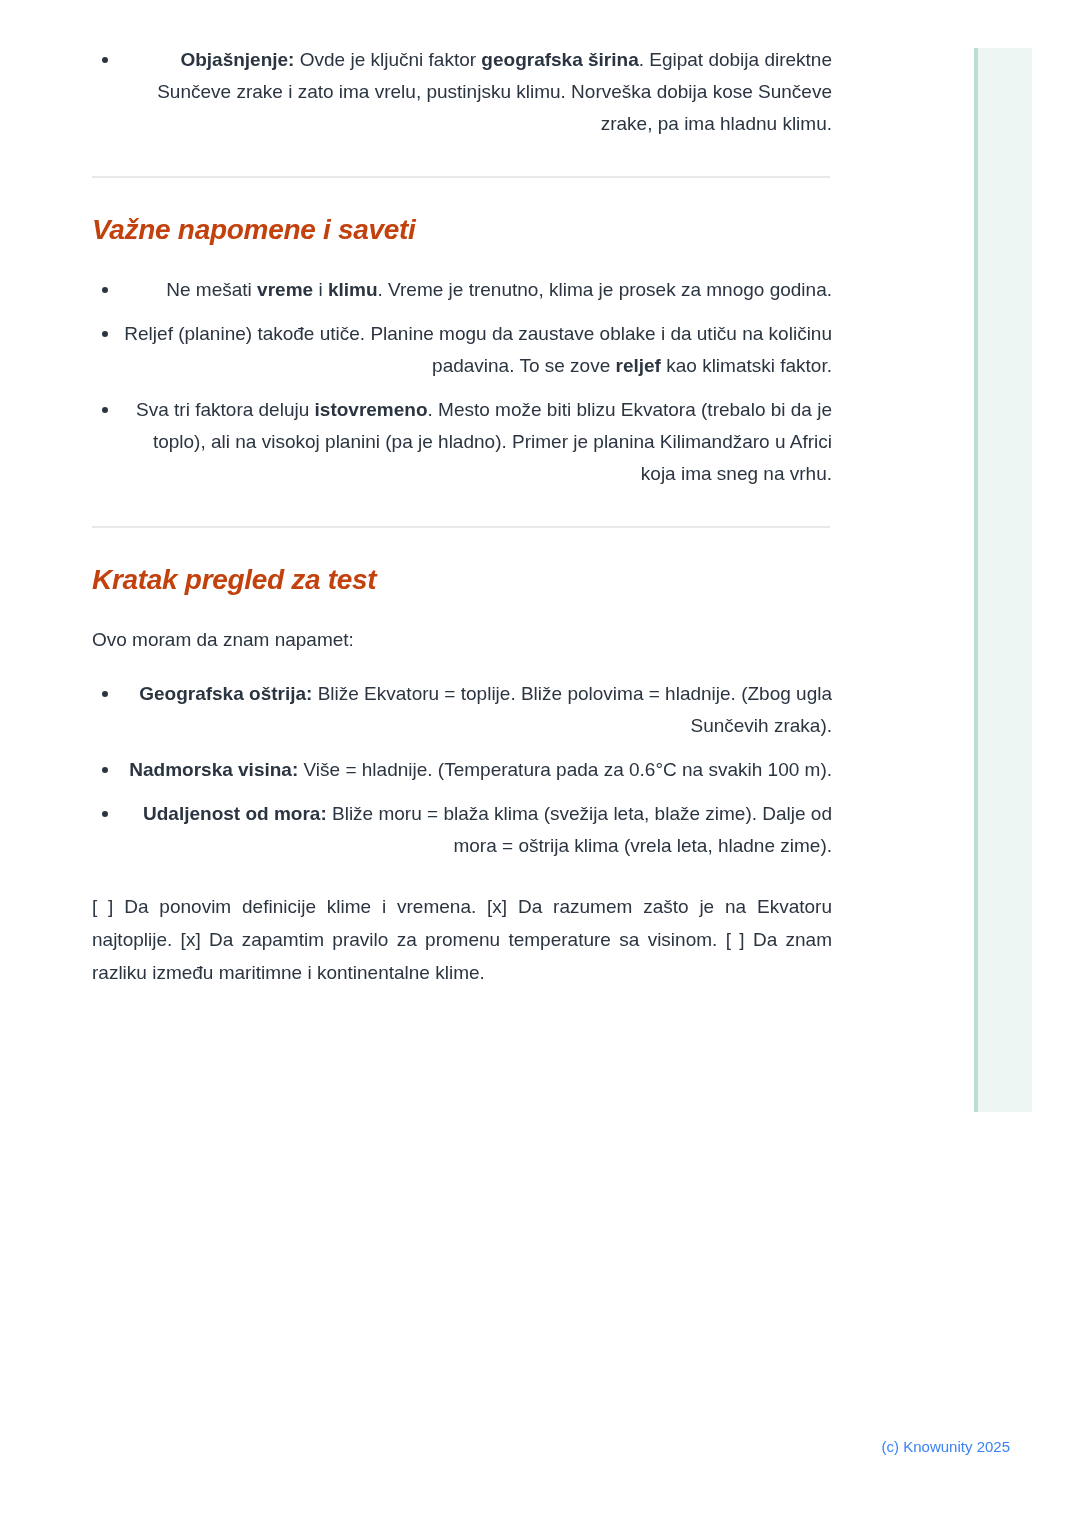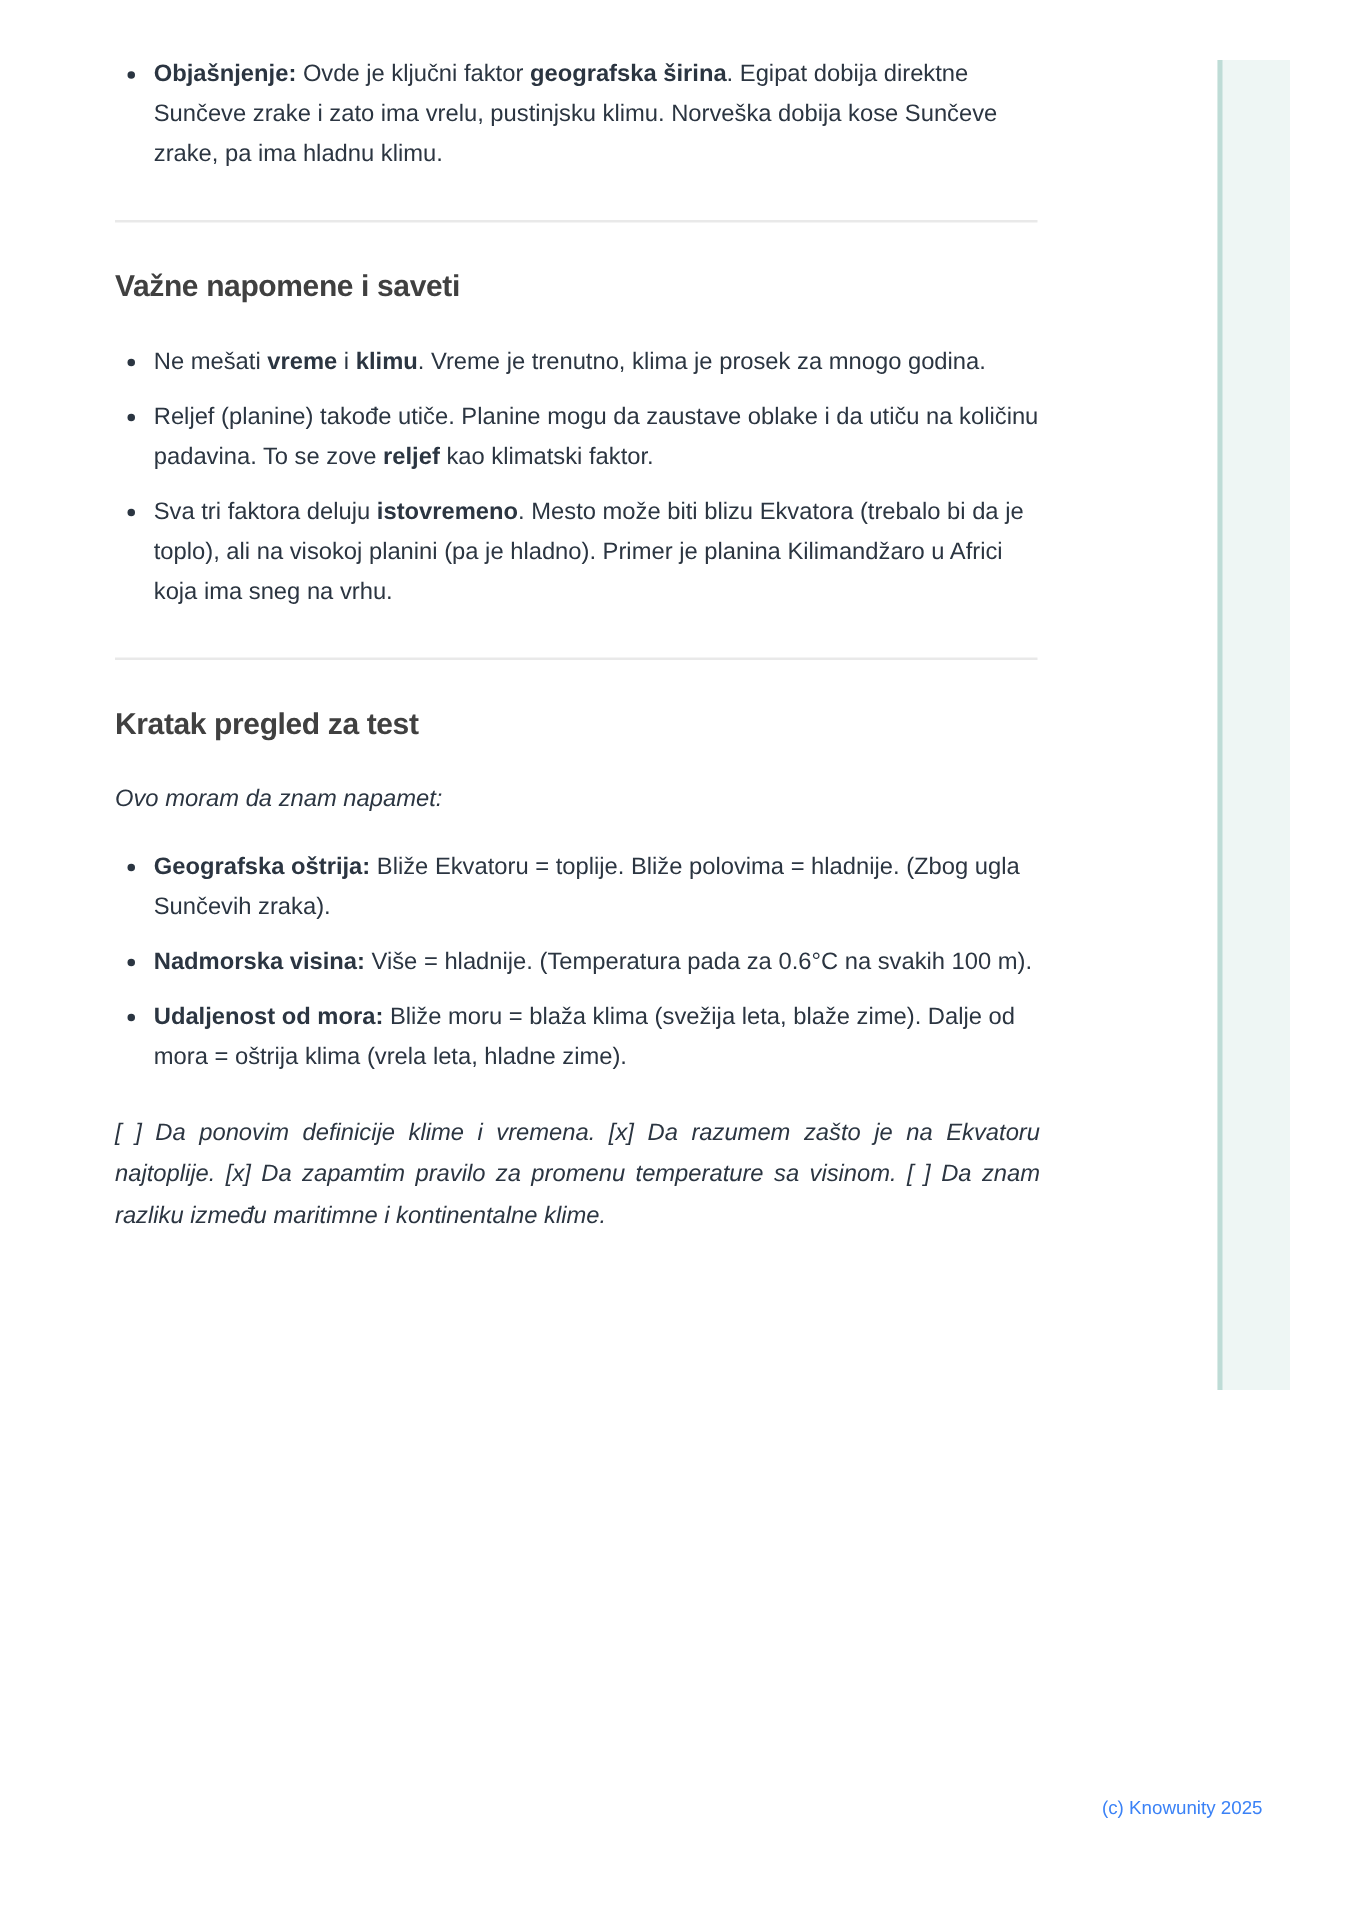--- a/index.html
+++ b/index.html
@@ -19,49 +19,50 @@
     background: #eef6f4;
     border-left: 4px solid #bedcd6;
   }
   .content {
     position: absolute;
     left: 92px; top: 44px;
     width: 740px;
     font-size: 19px;
     line-height: 32px;
   }
-  ul.bullets { list-style: none; margin: 0; padding: 0; }
+  ul.bullets { list-style: none; margin: 0; padding: 0; text-align: right; }
   ul.bullets li {
     position: relative;
     padding-left: 31px;
     margin-bottom: 12px;
   }
   ul.bullets li::before {
     content: "";
     position: absolute;
     left: 10px; top: 13px;
     width: 6px; height: 6px;
     border-radius: 50%;
     background: #2b3541;
   }
   hr.divider {
     border: none;
     border-top: 2px solid #e9e9e9;
     margin: 36px 0 0 0;
     width: 738px;
   }
   h2.section-title {
-    font-size: 24px;
+    font-size: 28px;
     line-height: 36px;
     font-weight: 700;
-    color: #404040;
+    color: #c2410c;
     letter-spacing: -0.3px;
     margin: 34px 0 26px 0;
+    font-style: italic;
   }
-  p.para { margin: 0 0 22px 0; font-style: italic; }
+  p.para { margin: 0 0 22px 0; }
   p.checklist {
     text-align: justify;
     line-height: 33px;
     margin: 28px 0 0 0;
   }
   .b { font-weight: 700; }
   .footer {
     position: absolute;
     right: 70px; top: 1438px;
     font-size: 15px;

